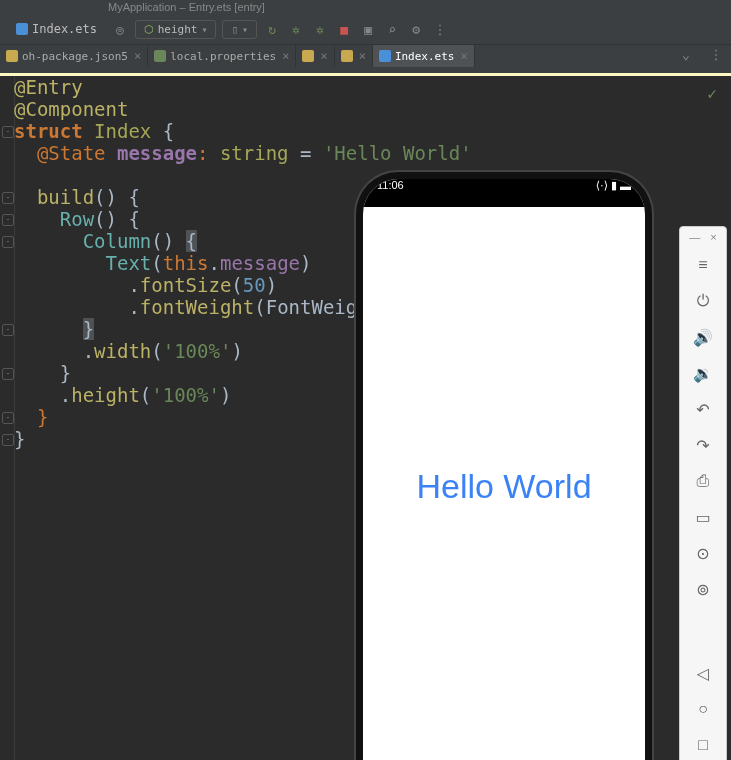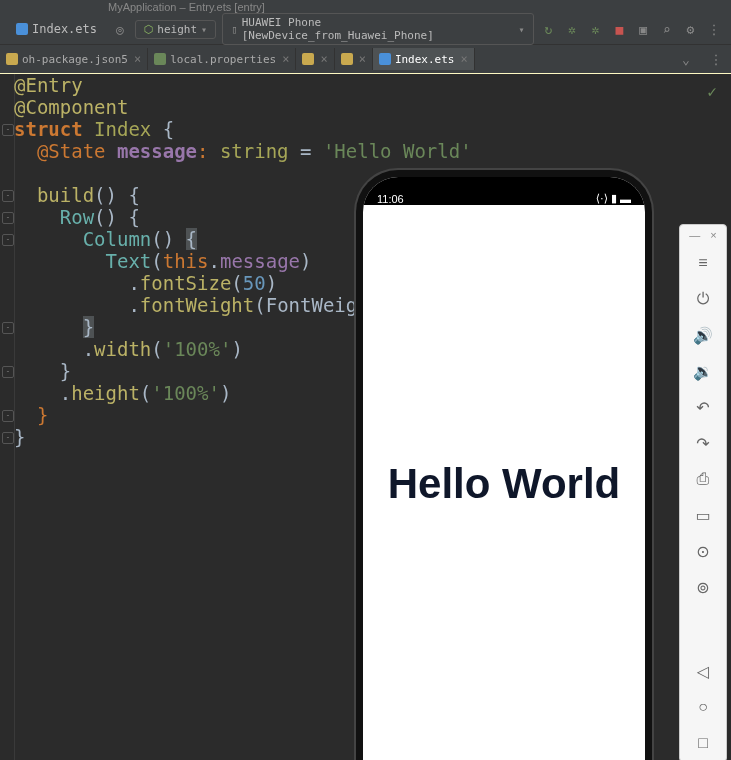--- a/index.html
+++ b/index.html
@@ -3,21 +3,21 @@
 <meta charset="utf-8">
 <style>
 html,body{margin:0;padding:0;width:731px;height:760px;background:#2b2b2b;color:#a9b7c6;font-family:Menlo,Consolas,monospace;font-size:13px;overflow:hidden}
 .title-bar{height:14px;background:#3c3f41;color:#888;font-size:11px;padding:0 0 0 108px;line-height:14px;font-family:-apple-system,sans-serif}
 .toolbar{height:30px;background:#3c3f41;display:flex;align-items:center;gap:6px;padding:0 8px;border-bottom:1px solid #323232}
 .tb-tab{display:flex;align-items:center;gap:4px;padding:2px 8px;font-size:12px;color:#bbb}
 .dropdown{display:flex;align-items:center;gap:4px;border:1px solid #555;border-radius:3px;padding:2px 8px;font-size:11px;color:#bbb}
 .dropdown .chev{font-size:10px;color:#888}
 .tool-icon{width:18px;height:18px;display:flex;align-items:center;justify-content:center;font-size:13px}
 .spacer{flex:1}
-.file-tabs{height:28px;background:#3c3f41;display:flex;align-items:center;font-size:11px;border-bottom:1px solid #fef9c3}
+.file-tabs{height:28px;background:#3c3f41;display:flex;align-items:flex-start;font-size:11px;border-bottom:3px solid #fef9c3}
 .ftab{display:flex;align-items:center;gap:4px;padding:4px 6px;color:#aaa;border-right:1px solid #323232}
 .ftab.active{background:#4e5254;color:#fff}
 .ftab .x{color:#777;font-size:12px;margin-left:2px}
 .ftab .ic{width:12px;height:12px;border-radius:2px}
 .ic-json{background:#c9a94f}
 .ic-prop{background:#6a8759}
 .ic-ets{background:#4a90d9}
 .editor-area{position:relative;height:688px}
 .gutter{position:absolute;left:0;top:0;width:14px;height:100%;border-right:1px solid #3a3a3a}
 .gutter .mk{position:absolute;left:2px;width:10px;height:10px;border:1px solid #555;border-radius:2px;font-size:8px;color:#777;text-align:center;line-height:9px}
@@ -29,24 +29,24 @@
 .id{color:#a9b7c6}
 .ty{color:#a6a657}
 .str{color:#6a8759}
 .num{color:#6897bb}
 .p{color:#a9b7c6}
 .bold{font-weight:bold}
 .pur{color:#9876aa}
 
 .phone{position:absolute;left:356px;top:96px;width:296px;height:636px;background:#111;border-radius:42px;box-shadow:0 0 0 2px #444}
 .phone-inner{position:absolute;left:7px;top:7px;right:7px;bottom:7px;background:#fff;border-radius:35px;overflow:hidden}
-.status-bar{height:28px;background:#000;color:#fff;display:flex;align-items:flex-end;justify-content:space-between;padding:0 14px;font-size:11px;font-family:-apple-system,sans-serif}
+.status-bar{height:28px;background:#000;color:#fff;display:flex;align-items:flex-start;justify-content:space-between;padding:0 14px;font-size:11px;font-family:-apple-system,sans-serif}
 .status-right{display:flex;gap:3px;align-items:center}
 .phone-body{height:calc(100% - 28px - 36px);display:flex;align-items:center;justify-content:center}
-.phone-text{font-size:42px;font-weight:bold;color:#0f172a;font-family:-apple-system,sans-serif}
+.phone-text{font-size:34px;font-weight:normal;color:#3b82f6;font-family:-apple-system,sans-serif}
 
 .emu-bar{position:absolute;right:4px;top:150px;width:46px;height:536px;background:#f6f6f6;border:1px solid #ccc;border-radius:4px;display:flex;flex-direction:column;align-items:center;font-family:-apple-system,sans-serif}
 .emu-top{display:flex;gap:10px;padding:4px 0;color:#888;font-size:11px}
 .emu-icon{width:46px;height:36px;display:flex;align-items:center;justify-content:center;color:#666;font-size:16px}
 .emu-sep{flex:1}
 </style>
 </head>
 <body>
 
 <div class="title-bar">MyApplication – Entry.ets [entry]</div>
@@ -57,21 +57,20 @@
     <span>Index.ets</span>
   </div>
   <span class="tool-icon" style="color:#888">◎</span>
   <div class="dropdown">
     <span style="color:#8ab361">⬡</span>
     <span>height</span>
     <span class="chev">▾</span>
   </div>
   <div class="dropdown">
     <span style="color:#888">▯</span>
-    <span>HUAWEI Phone [NewDevice_from_Huawei_Phone]</span>
     <span class="chev">▾</span>
   </div>
   <span class="tool-icon" style="color:#6a8759">↻</span>
   <span class="tool-icon" style="color:#6a8759">✲</span>
   <span class="tool-icon" style="color:#6a8759">✲</span>
   <span class="tool-icon" style="color:#c75450">■</span>
   <span class="tool-icon" style="color:#888">▣</span>
   <span class="tool-icon" style="color:#888">⌕</span>
   <span class="tool-icon" style="color:#888">⚙</span>
   <span class="tool-icon" style="color:#888">⋮</span>

